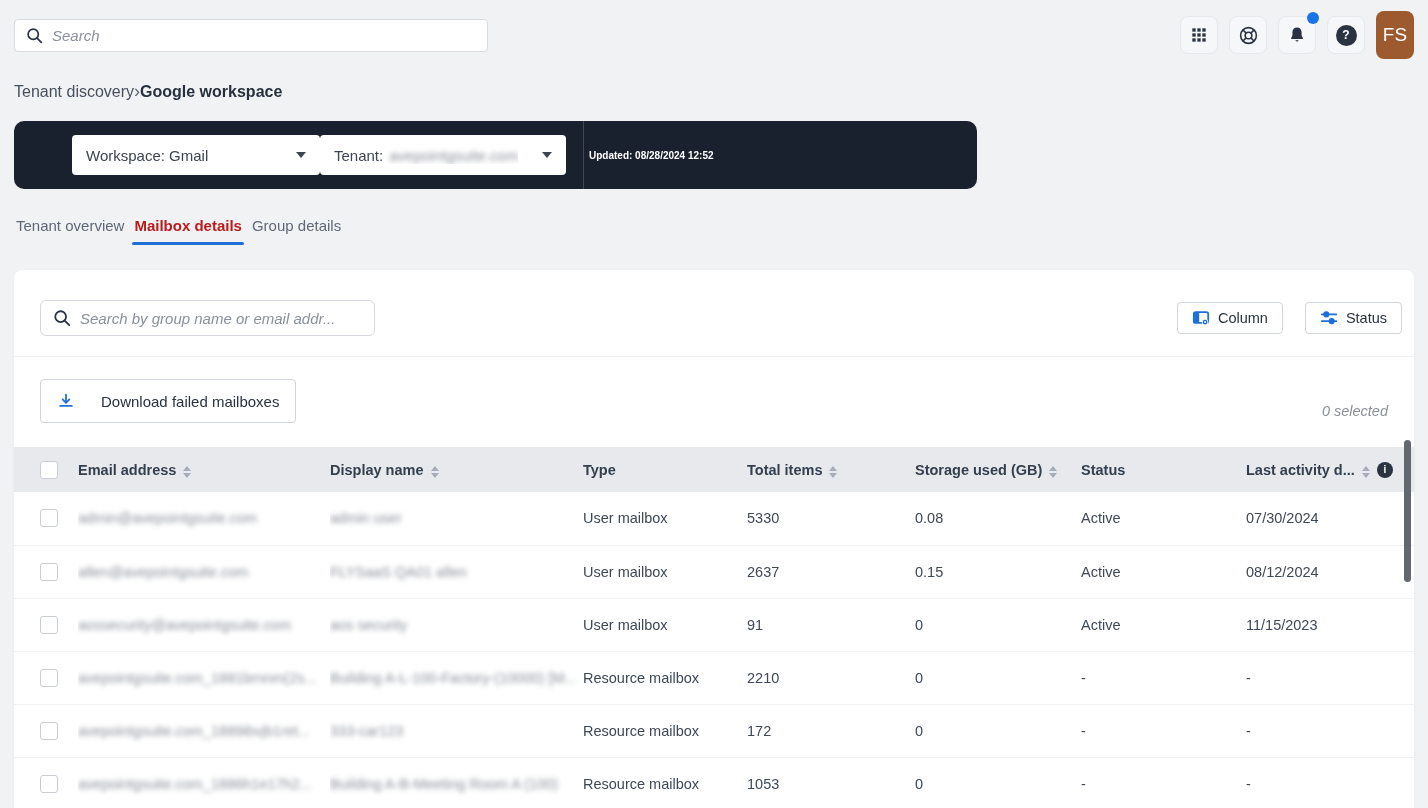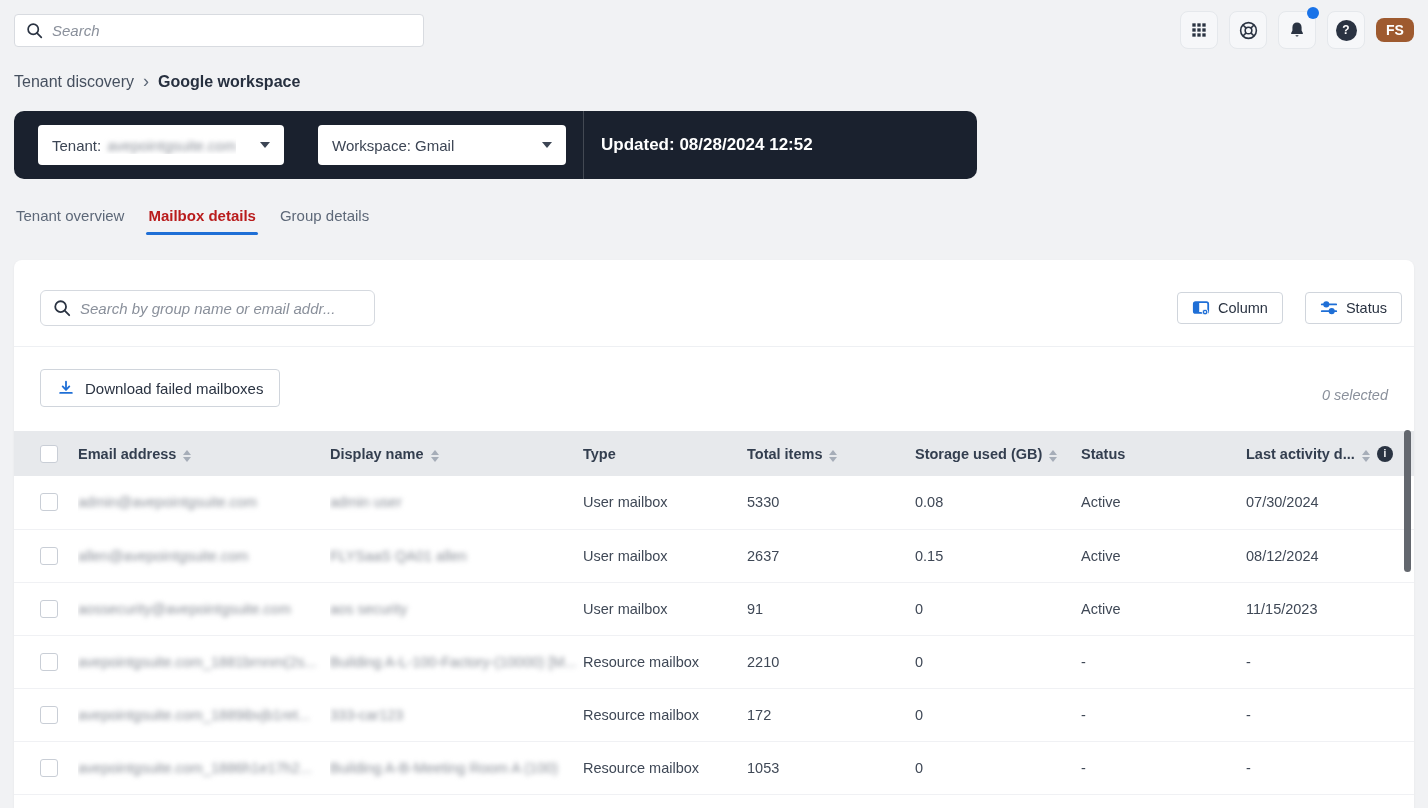--- a/index.html
+++ b/index.html
@@ -7,64 +7,64 @@
   body {
     background:#f1f2f4;
     font-family:"Liberation Sans", sans-serif;
     color:#3f4856;
     position:relative;
   }
 
   
   .topbar { display:flex; justify-content:space-between; align-items:center; padding:11px 14px 10px 14px; }
   .search-box {
-    width:410px; height:33px; background:#fff; border:1px solid #d8dbe0; border-radius:4px;
+    width:474px; height:33px; background:#fff; border:1px solid #d8dbe0; border-radius:4px;
     display:flex; align-items:center; gap:9px; padding:0 11px;
   }
   .search-box input {
     border:none; outline:none; flex:1; font-size:15px; font-style:italic; color:#3f4856;
     font-family:"Liberation Sans", sans-serif; background:transparent;
   }
   .search-box input::placeholder { color:#8a909b; font-style:italic; }
   .icon-cluster { display:flex; align-items:center; gap:11px; }
   .icon-btn {
     width:38px; height:38px; border-radius:8px; background:#f6f7f9; border:1px solid #e5e8ec;
     display:flex; align-items:center; justify-content:center; position:relative; cursor:pointer;
   }
   .notif-dot { position:absolute; top:-5px; right:-4px; width:12px; height:12px; border-radius:50%; background:#1a73e8; }
   .help-circle { width:21px; height:21px; border-radius:50%; background:#2a3342; color:#fff; font-size:12px; font-weight:700; display:flex; align-items:center; justify-content:center; }
-  .avatar { width:38px; height:24px; border-radius:8px; background:#9e5a2f; color:#fff; font-size:14px; font-weight:700; display:flex; align-items:center; justify-content:center; cursor:pointer; }
-
-  
-  .breadcrumb { margin:14px 14px 0; display:flex; align-items:center; gap:9px; font-size:16px; color:#46505f; }
+  .avatar { width:38px; height:48px; border-radius:8px; background:#9e5a2f; color:#fff; font-size:19px; font-weight:400; display:flex; align-items:center; justify-content:center; cursor:pointer; }
+
+  
+  .breadcrumb { margin:14px 14px 0; display:flex; align-items:center; gap:0; font-size:16px; color:#46505f; }
   .crumb-sep { color:#5d6878; font-size:18px; line-height:1; transform:translateY(-1px); }
   .crumb-current { font-weight:700; color:#27303f; }
 
   
   .discovery-bar {
     margin:20px 14px 0; width:963px; height:68px; background:#1a212e; border-radius:10px;
     display:flex; align-items:center; padding:0 24px;
   }
   .dd {
     background:#fff; border-radius:4px; height:40px; display:flex; align-items:center; justify-content:space-between;
     padding:0 14px; font-size:15px; color:#3c4554; cursor:pointer;
   }
   .dd-tenant { width:246px; }
   .dd-workspace { width:248px; margin-left:34px; }
   .caret-down { width:0; height:0; border-left:5px solid transparent; border-right:5px solid transparent; border-top:6px solid #3c4554; margin-left:10px; }
   .bar-divider { align-self:stretch; width:1px; background:rgba(255,255,255,0.18); margin-left:17px; }
-  .updated-text { margin-left:17px; color:#fff; font-weight:700; font-size:17px; }
+  .updated-text { margin-left:5px; color:#fff; font-weight:700; font-size:10px; }
   .run-btn {
     margin-left:48px; height:38px; padding:0 16px; background:transparent; border:1px solid rgba(255,255,255,0.85);
     border-radius:6px; color:#fff; font-weight:700; font-size:15px; cursor:pointer; font-family:"Liberation Sans", sans-serif;
   }
   .blur-text { filter:blur(2.6px); color:#8b9099; }
 
   
-  .tabs { margin:28px 14px 0; display:flex; gap:20px; font-size:15px; color:#5d6878; }
+  .tabs { margin:28px 14px 0; display:flex; gap:6px; font-size:15px; color:#5d6878; }
   .tab { padding:0 2px 11px 2px; position:relative; cursor:pointer; }
   .tab.active { color:#b91c1c; font-weight:700; }
   .tab.active::after { content:""; position:absolute; left:0; right:0; bottom:0; height:3px; background:#1f6fd6; border-radius:2px; }
 
   
   .card {
     margin:25px 14px 0; background:#fff; border-radius:8px; box-shadow:0 1px 3px rgba(16,24,40,0.05);
     position:relative; height:560px; overflow:hidden;
   }
   .card-search-row { display:flex; justify-content:space-between; align-items:center; padding:30px 12px 20px 26px; border-bottom:1px solid #eef0f3; }
@@ -76,22 +76,22 @@
     font-family:"Liberation Sans", sans-serif;
   }
   .panel-search input::placeholder { color:#8a909b; font-style:italic; }
   .btn-row { display:flex; gap:22px; }
   .btn {
     height:32px; padding:0 14px; border:1px solid #d0d5dc; border-radius:4px; background:#fff;
     display:flex; align-items:center; gap:8px; font-size:14.5px; color:#2a3342; cursor:pointer; font-family:"Liberation Sans", sans-serif;
   }
   .actions-row { display:flex; justify-content:space-between; align-items:flex-end; padding:22px 26px 24px 26px; }
   .download-btn {
-    height:38px; padding:0 16px; border:1px solid #d0d5dc; border-radius:4px; background:#fff;
-    display:flex; align-items:center; gap:10px; font-size:15px; color:#2a3342; cursor:pointer; font-family:"Liberation Sans", sans-serif;text-align:right;
+    height:44px; padding:0 16px; border:1px solid #d0d5dc; border-radius:4px; background:#fff;
+    display:flex; align-items:center; gap:26px; font-size:15px; color:#2a3342; cursor:pointer; font-family:"Liberation Sans", sans-serif;text-align:right;
   }
   .selected-label { font-style:italic; color:#8a909b; font-size:14.5px; padding-bottom:4px; }
 
   
   table { width:100%; border-collapse:collapse; table-layout:fixed; }
   thead th {
     background:#e7e9ec; height:45px; font-size:14.5px; font-weight:700; color:#333e4f; text-align:left; vertical-align:middle;
     white-space:nowrap; overflow:hidden;
   }
   tbody td {
@@ -173,29 +173,29 @@
   </div>
 </div>
 
 <div class="breadcrumb">
   <span>Tenant discovery</span>
   <span class="crumb-sep">›</span>
   <span class="crumb-current">Google workspace</span>
 </div>
 
 <div class="discovery-bar">
+  <div class="dd dd-workspace">
+    <span>Workspace: Gmail</span>
+    <span class="caret-down"></span>
+  </div>
   <div class="dd dd-tenant">
     <span style="display:flex; align-items:center; gap:6px; overflow:hidden;">
       <span>Tenant:</span>
       <span class="blur-text">avepointgsuite.com</span>
     </span>
-    <span class="caret-down"></span>
-  </div>
-  <div class="dd dd-workspace">
-    <span>Workspace: Gmail</span>
     <span class="caret-down"></span>
   </div>
   <div class="bar-divider"></div>
   <span class="updated-text">Updated: 08/28/2024 12:52</span>
 </div>
 
 <div class="tabs">
   <div class="tab">Tenant overview</div>
   <div class="tab active">Mailbox details</div>
   <div class="tab">Group details</div>

